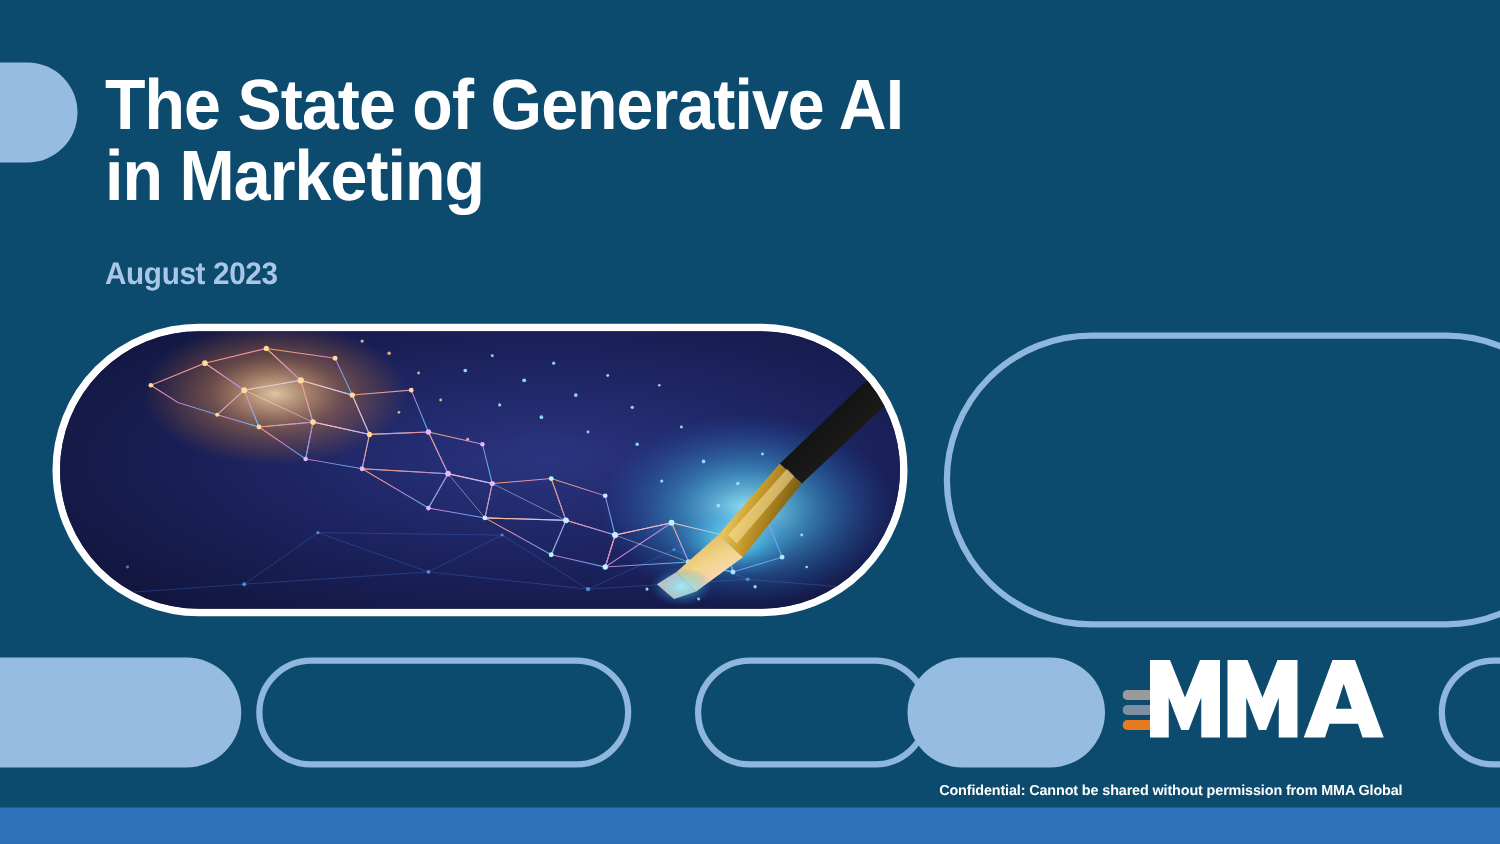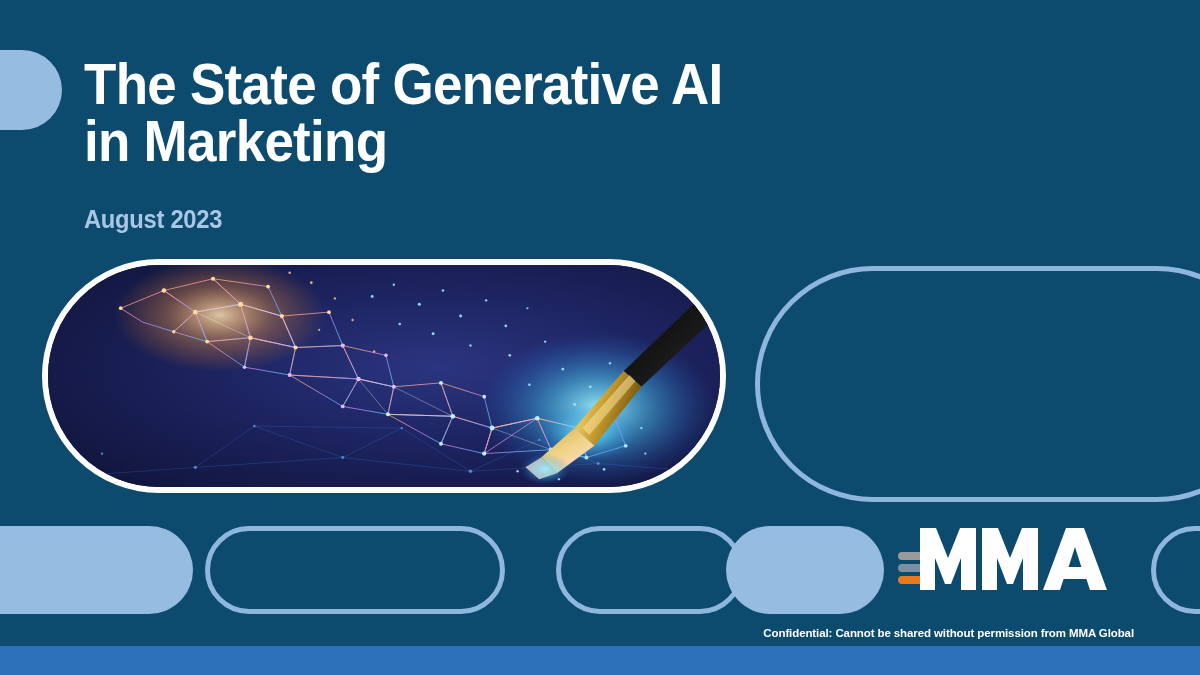--- a/index.html
+++ b/index.html
@@ -90,21 +90,21 @@
   #mma-logo {
     position:absolute;
     left:898px; top:522px;
     width:230px; height:72px;
   }
   #mma-logo svg { display:block; width:100%; height:100%; }
 
   
   #confidential-footer {
     position:absolute;
-    left:12px; top:627px;
+    left:0; top:627px;
     width:1122px;
     text-align:right;
     color:#ffffff;
     font-size:11.5px;
     font-weight:bold;
     letter-spacing:-0.1px;
   }
 </style>
 </head>
 <body>

